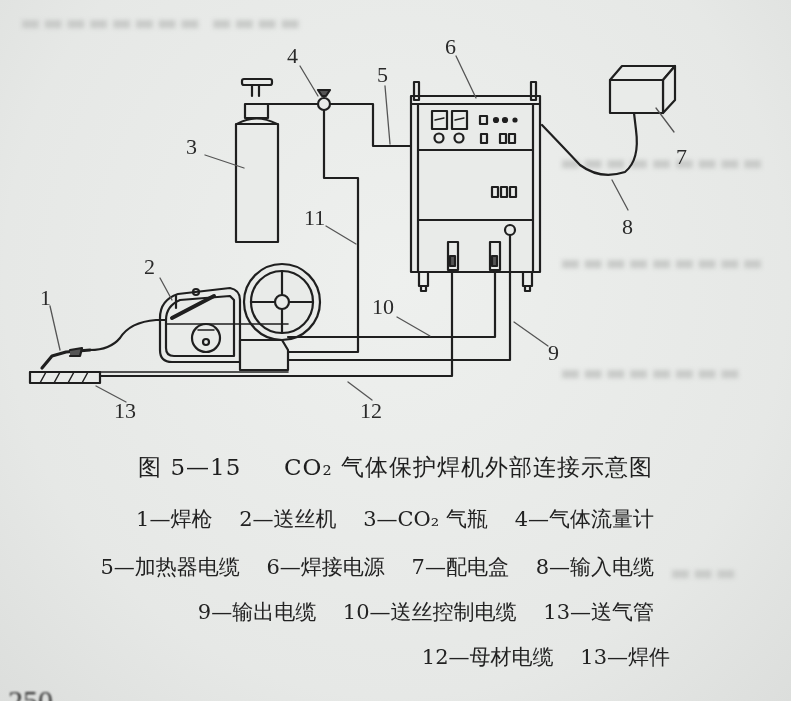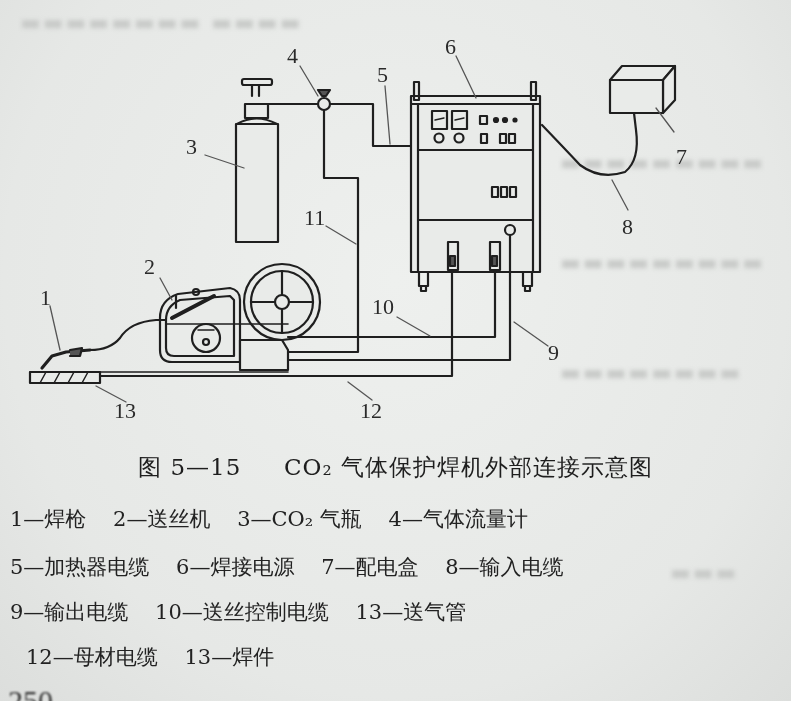--- a/index.html
+++ b/index.html
@@ -22,21 +22,21 @@
   .lbl {
     position: absolute; font-family: "Liberation Serif", "DejaVu Serif", serif;
     font-size: 22px; color: #2a2a2a; line-height: 1;
   }
   .caption {
     position: absolute; left: 0; width: 791px; text-align: center;
     font-family: "DejaVu Serif", "Liberation Serif", serif; color: #1e1e1e;
   }
   .caption.title { top: 452px; font-size: 23px; letter-spacing: 1px; }
   .legend-line {
-    position: absolute; left: 0; width: 664px; text-align: left;
+    position: absolute; left: 0; width: 664px; text-align: right;
     font-size: 21px; color: #222;
     font-family: "DejaVu Serif", "Liberation Serif", serif;
   }
   .legend-line span { margin: 0 10px; }
   .page-no {
     position: absolute; left: 8px; top: 684px; font-size: 30px; color: #333;
     font-family: "Liberation Serif", serif; filter: blur(1px);
   }
 </style>
 </head>

